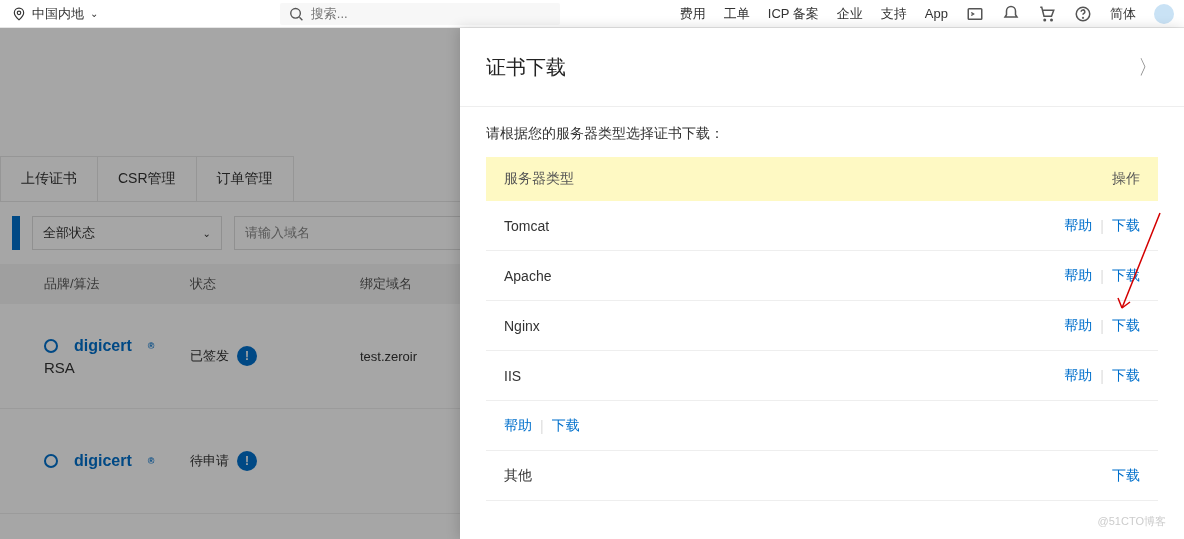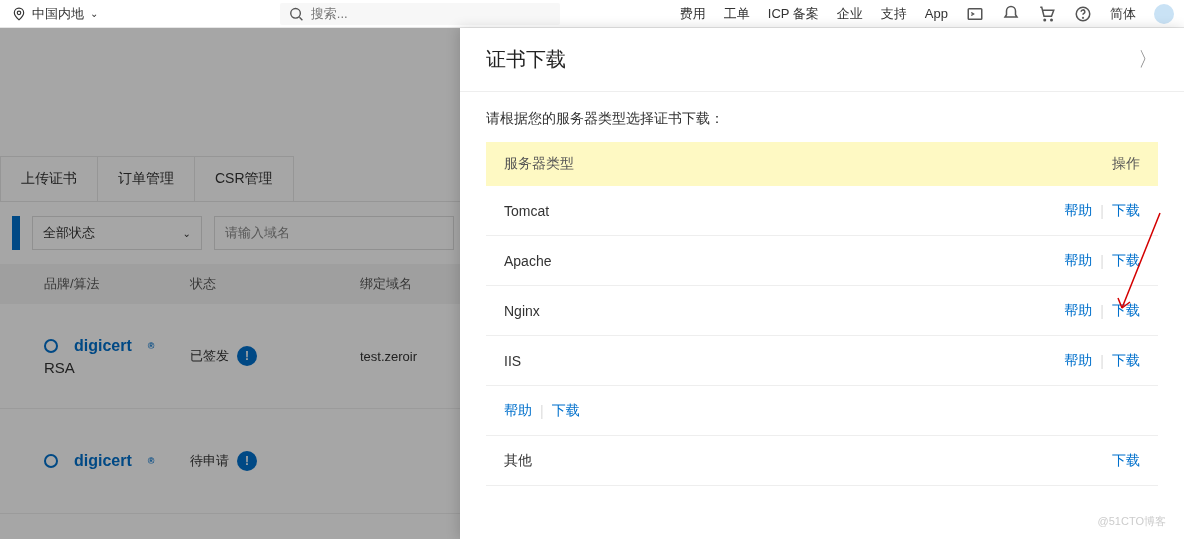--- a/index.html
+++ b/index.html
@@ -17,38 +17,38 @@
     .nav-icon { width: 18px; height: 18px; stroke: #555; display: block; }
     .avatar { width: 20px; height: 20px; background: #c9e2f5; border-radius: 50%; }
     
     
     .bg { position: absolute; left: 0; top: 28px; right: 0; bottom: 0; background: #fff; }
     .tabs { display: flex; height: 46px; align-items: stretch; margin-top: 128px; border-bottom: 1px solid #e6e6e6; }
     .tab { display: flex; align-items: center; padding: 0 20px; font-size: 14px; color: #333; border-right: 0; border-top: 1px solid #e6e6e6; border-left: 1px solid #e6e6e6; }
     .tabs .tab:last-child { border-right: 1px solid #e6e6e6; }
     .filters { display: flex; gap: 12px; padding: 14px 0 14px 12px; align-items: center; }
     .bluebar { width: 8px; height: 34px; background: #0070cc; }
-    .sel { border: 1px solid #ddd; height: 34px; width: 170px; padding: 0 10px; display: flex; align-items: center; justify-content: space-between; font-size: 13px; }
+    .sel { border: 1px solid #ddd; height: 34px; width: 190px; padding: 0 10px; display: flex; align-items: center; justify-content: space-between; font-size: 13px; }
     .inp { border: 1px solid #ddd; height: 34px; width: 240px; padding: 0 10px; font-size: 13px; color: #888; display: flex; align-items: center; }
     .thead { display: flex; background: #f5f5f5; height: 40px; align-items: center; font-size: 13px; color: #555; }
     .row { display: flex; height: 105px; align-items: center; border-bottom: 1px solid #eee; font-size: 13px; }
     .c1 { width: 190px; padding-left: 44px; }
     .c2 { width: 170px; }
     .c3 { flex: 1; }
     .brand { color: #0070cc; font-weight: 600; font-size: 16px; display: flex; align-items: center; gap: 16px; }
     .brand .o { width: 14px; height: 14px; border: 2px solid #0070cc; border-radius: 50%; display: inline-block; }
     .algo { font-size: 15px; color: #333; margin-top: 4px; }
     .status { display: flex; align-items: center; gap: 8px; }
     .dot { width: 20px; height: 20px; background: #0070cc; border-radius: 50%; display: flex; align-items: center; justify-content: center; color: #fff; font-size: 12px; font-weight: bold; }
     
     .dim-overlay { position: absolute; inset: 0; background: rgba(0,0,0,0.35); }
     
     
     .panel { position: absolute; top: 28px; right: 0; bottom: 0; width: 724px; background: #fff; box-shadow: -2px 0 12px rgba(0,0,0,.15); display: flex; flex-direction: column; }
-    .panel-head { height: 64px; display: flex; align-items: center; justify-content: space-between; padding: 0 26px; border-bottom: 1px solid #eee; }
+    .panel-head { height: 79px; display: flex; align-items: center; justify-content: space-between; padding: 0 26px; border-bottom: 1px solid #eee; }
     .panel-title { font-size: 20px; font-weight: 500; color: #222; }
     .panel-sub { padding: 18px 26px 14px; font-size: 14px; color: #333; }
     .dtable-head { display: flex; background: #fef9c3; height: 44px; align-items: center; font-size: 14px; color: #555; padding: 0 18px; margin: 0 26px; }
     .dtable-head .th1 { flex: 1; }
     .dtable-head .th2 { width: 60px; text-align: right; }
     .drow { display: flex; height: 50px; align-items: center; padding: 0 18px; margin: 0 26px; border-bottom: 1px solid #eee; font-size: 14px; }
     .drow .n { flex: 1; color: #333; }
     .drow .acts { display: flex; align-items: center; gap: 8px; }
     .link { color: #0070cc; cursor: pointer; }
     .vbar { color: #ddd; }
@@ -99,22 +99,22 @@
         <circle cx="12" cy="17" r=".5" fill="#555"></circle>
       </svg>
     <span class="nav-link">简体</span>
     <div class="avatar"></div>
   </div>
 </div>
 
 <div class="bg">
   <div class="tabs">
     <div class="tab">上传证书</div>
+    <div class="tab">CSR管理</div>
     <div class="tab">订单管理</div>
-    <div class="tab">CSR管理</div>
   </div>
   <div class="filters">
     <div class="bluebar"></div>
     <div class="sel">
       <span>全部状态</span>
       <span class="chev">⌄</span>
     </div>
     <div class="inp">
       <span>请输入域名</span>
     </div>

